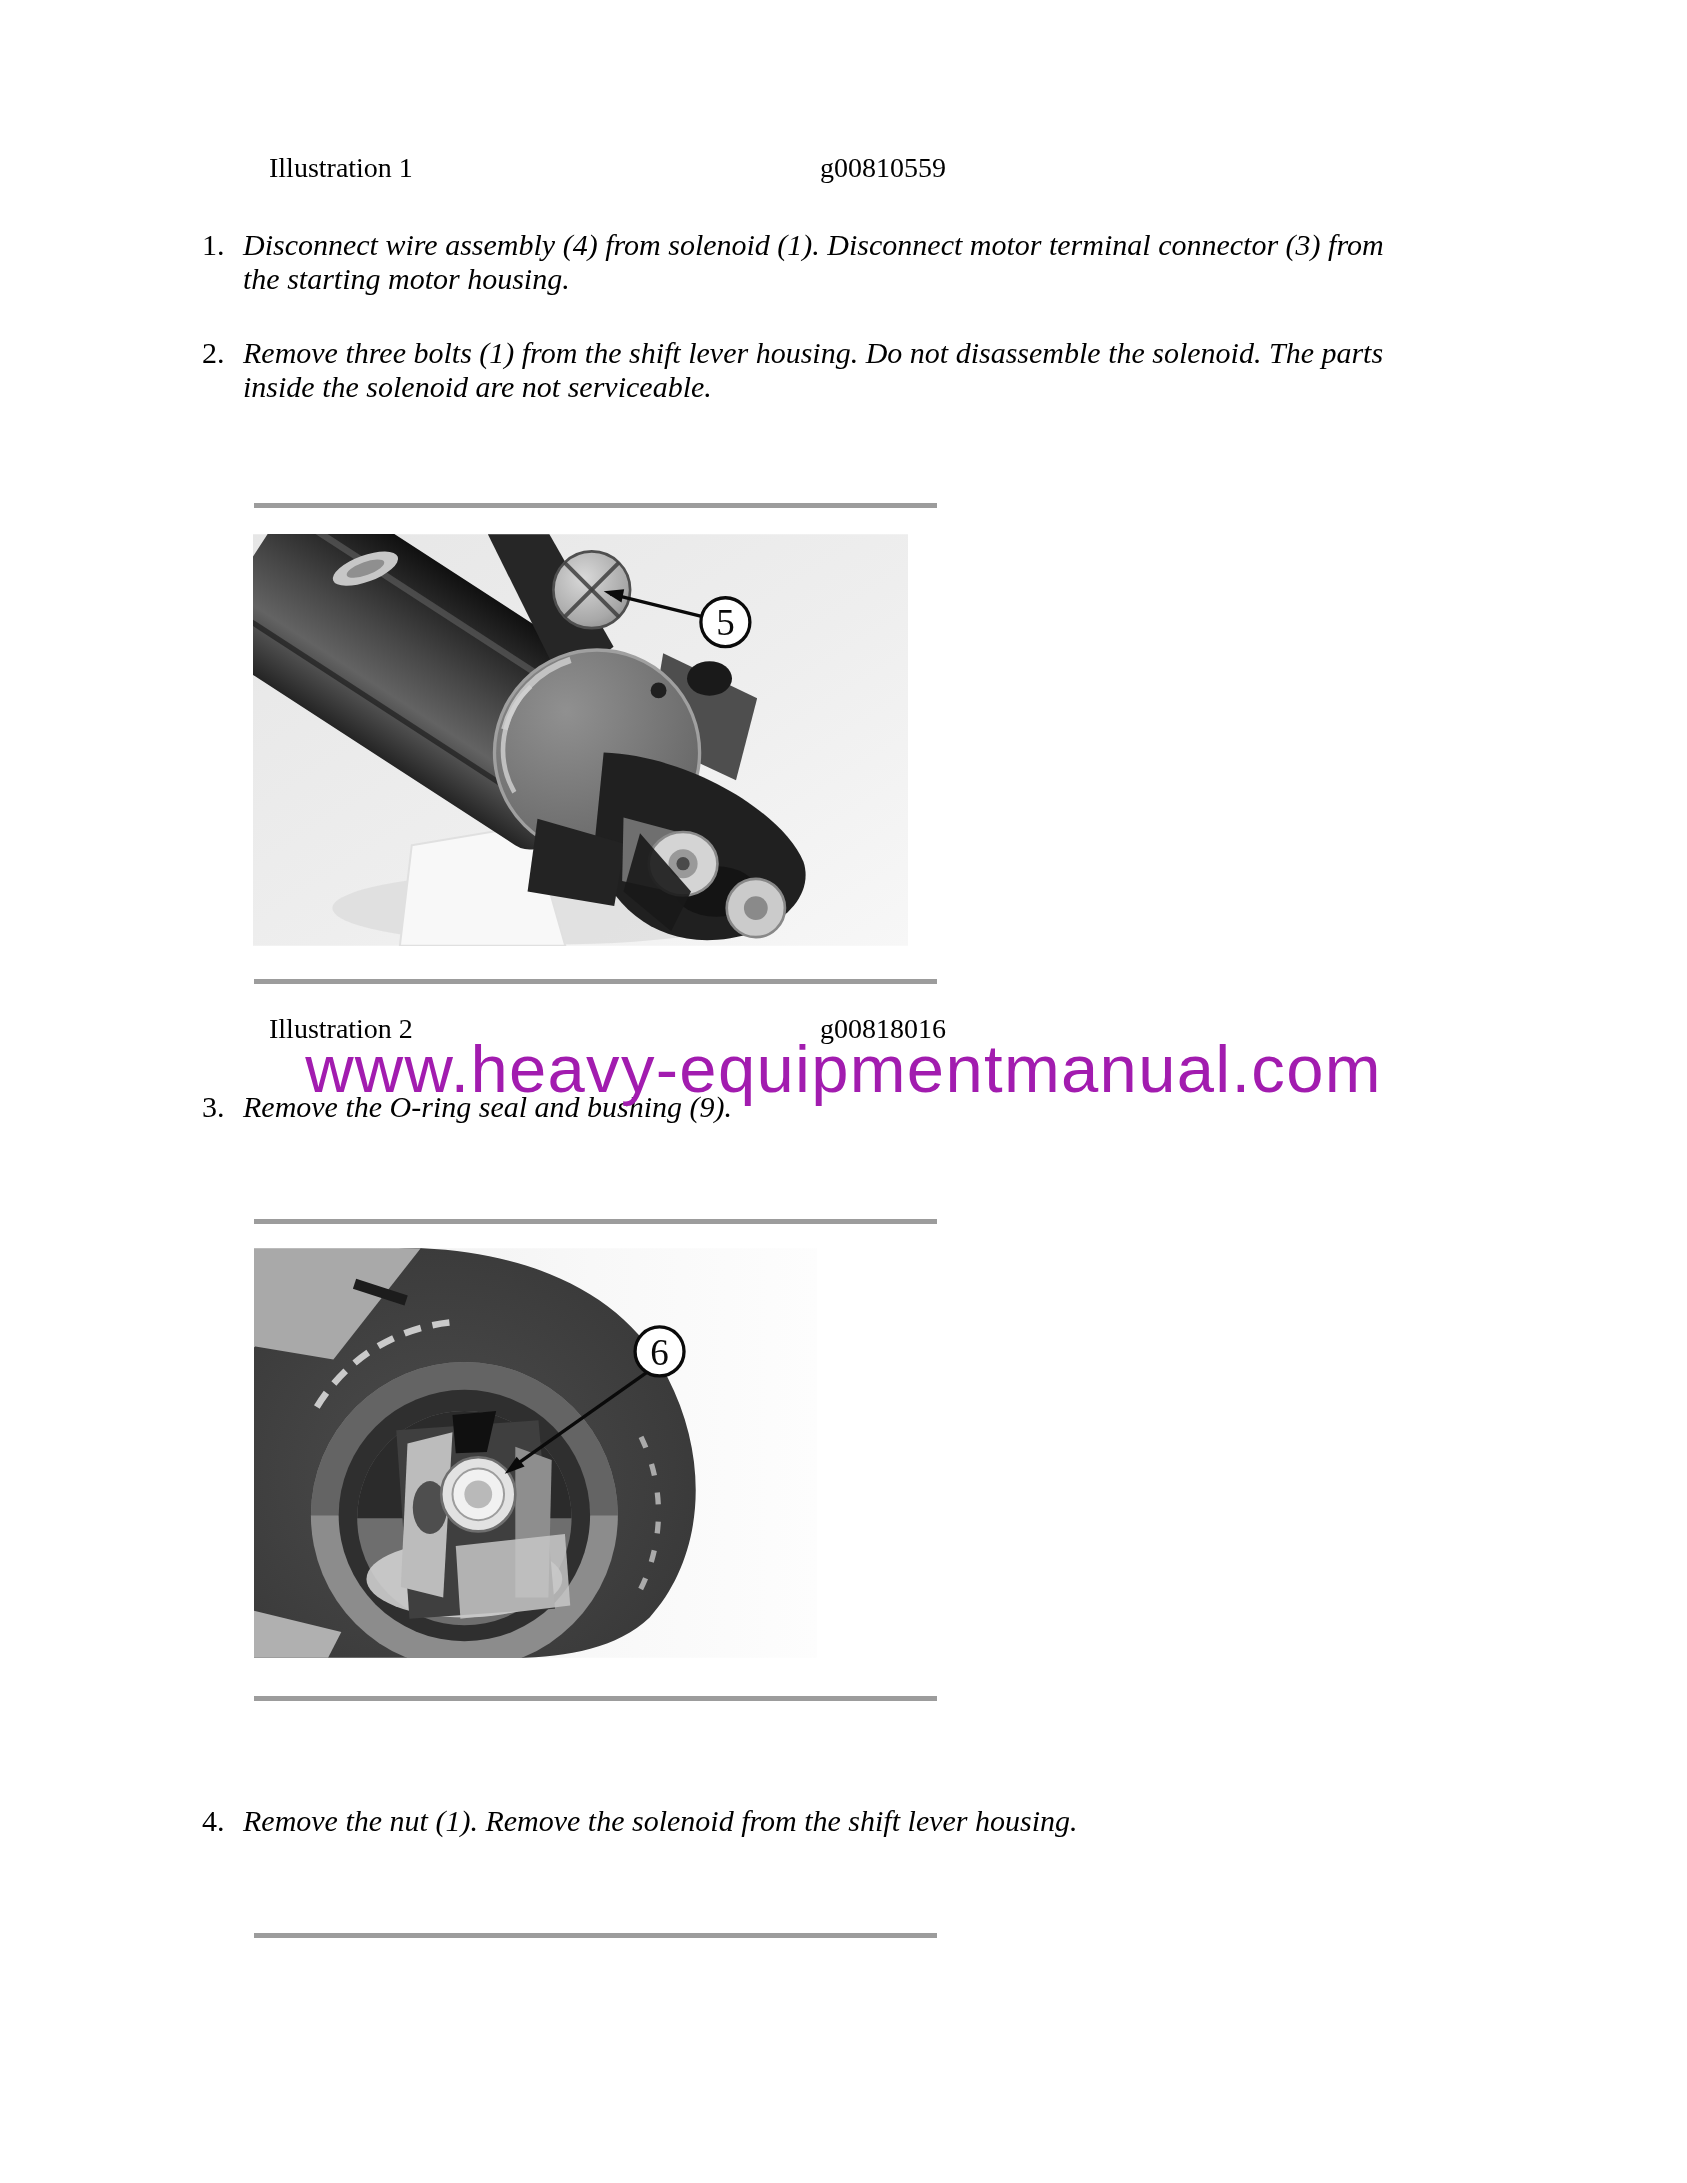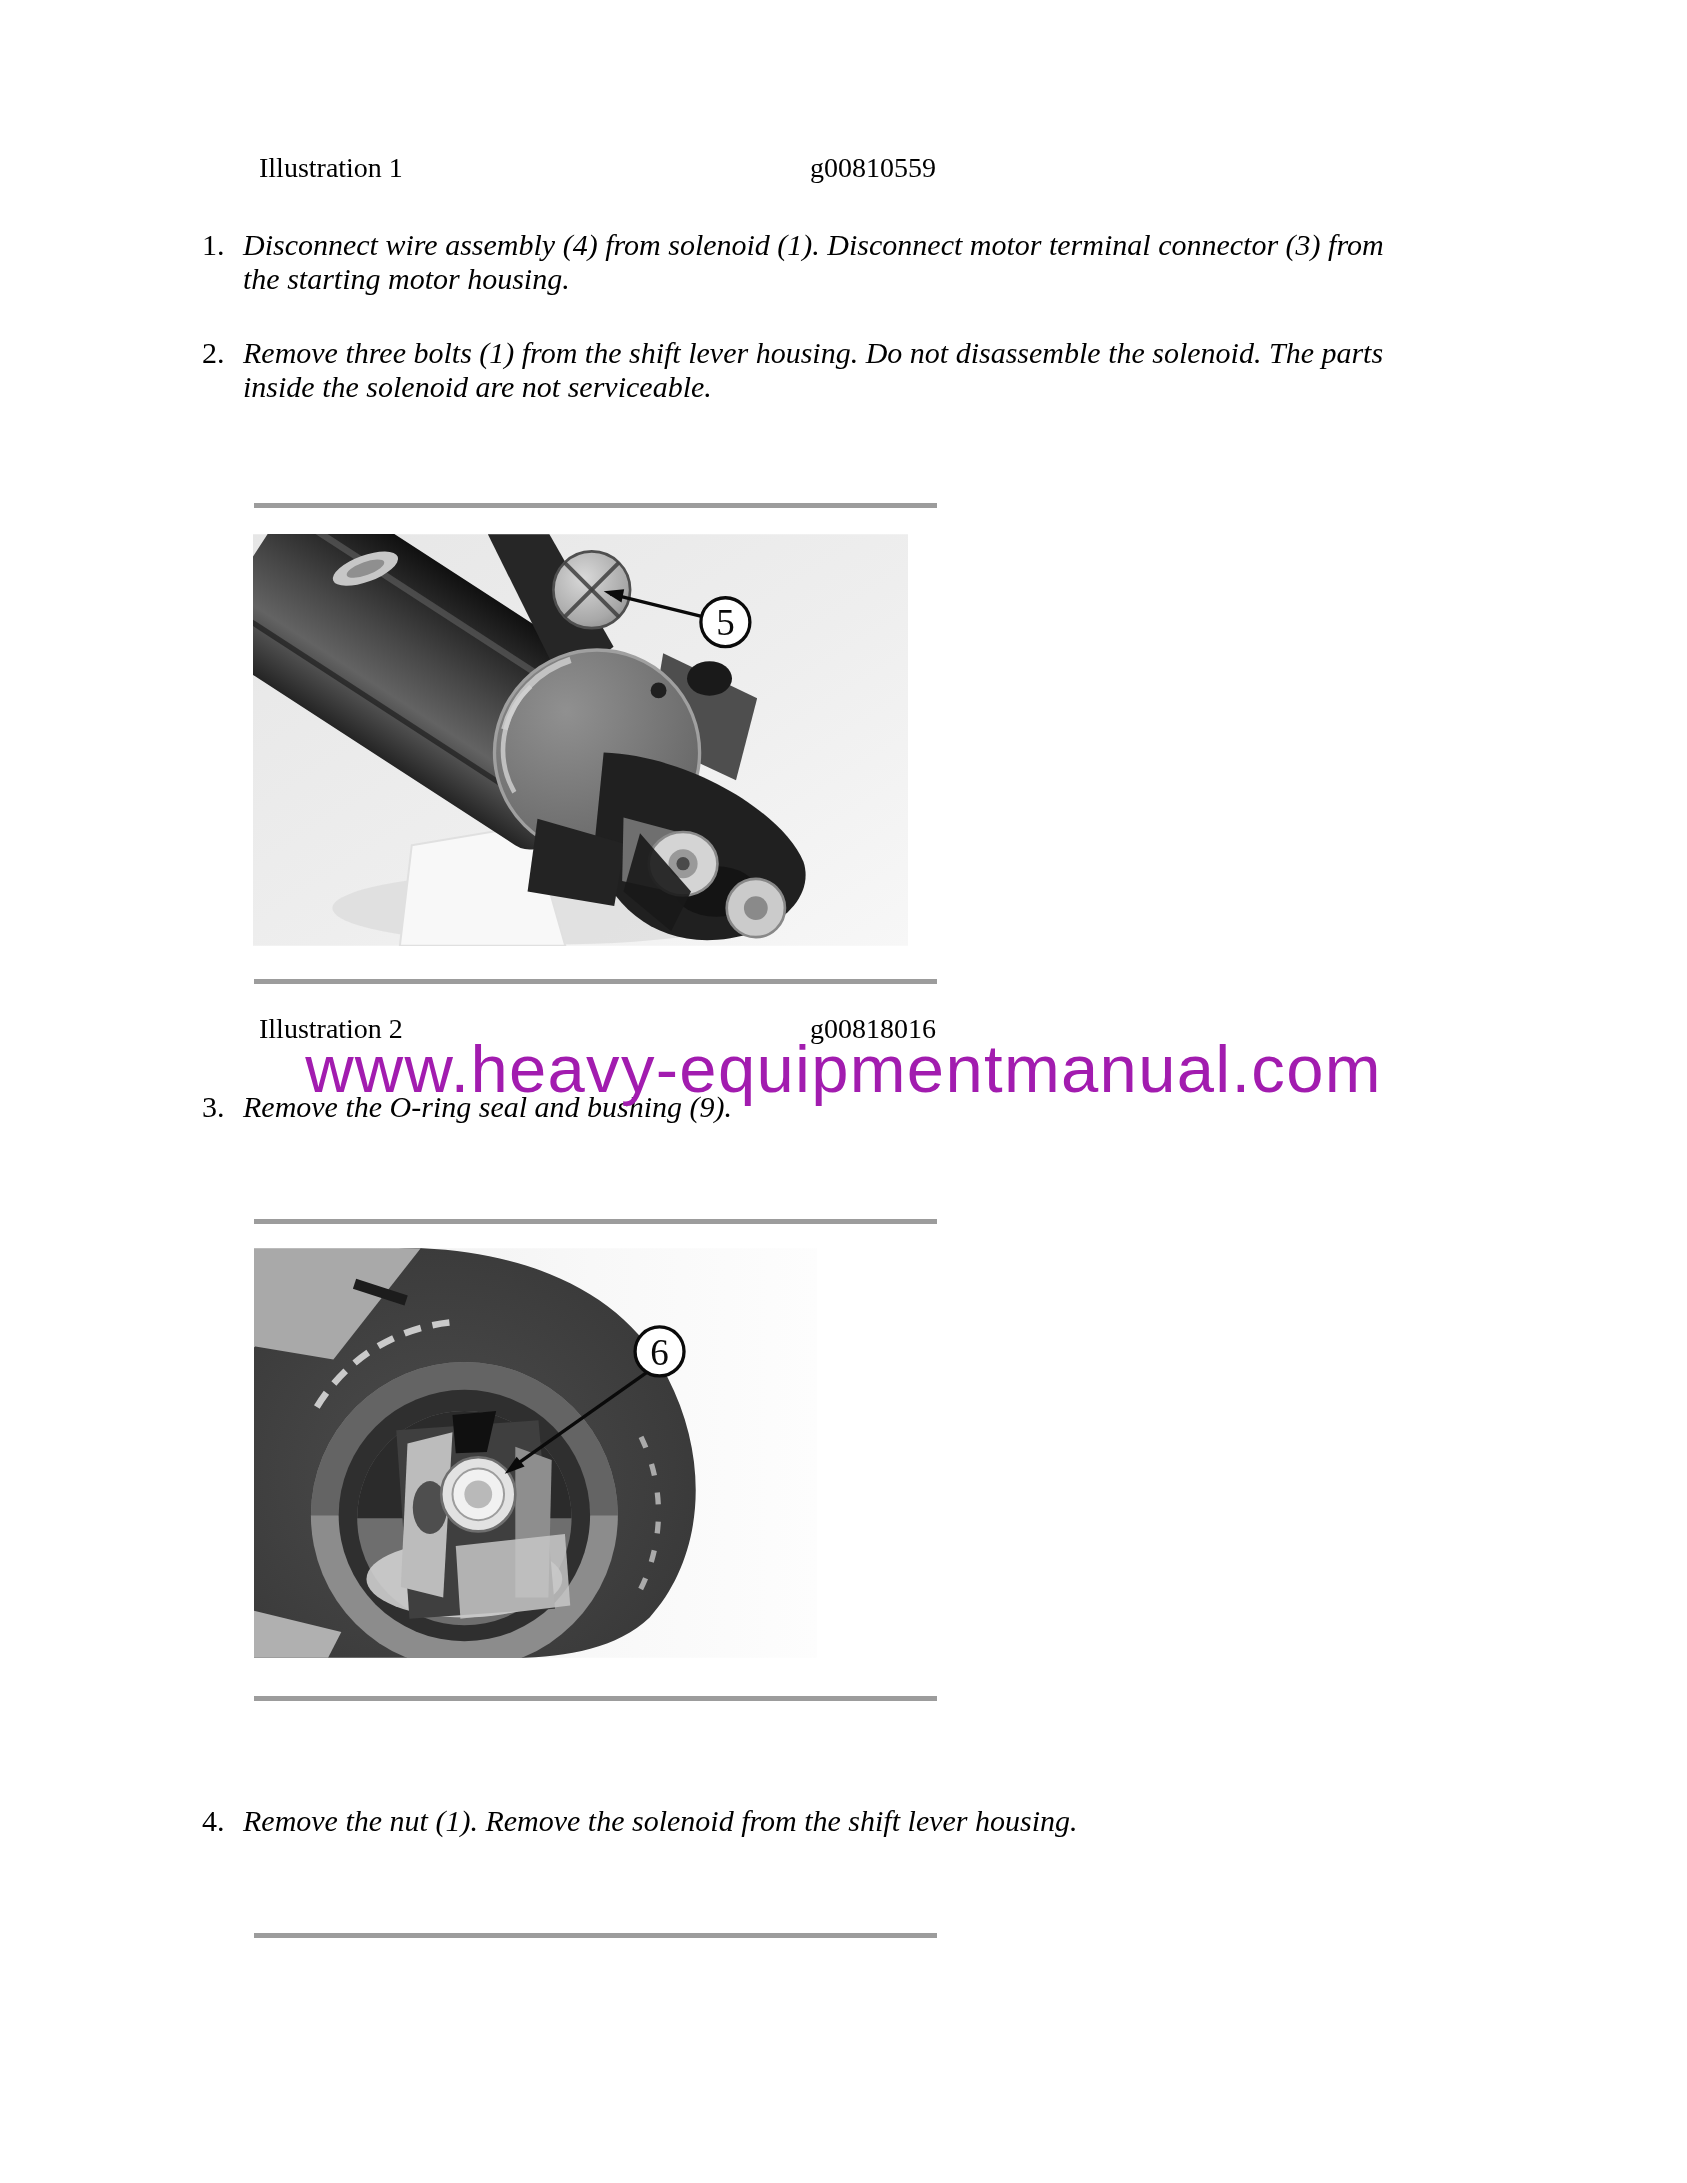--- a/index.html
+++ b/index.html
@@ -2,21 +2,21 @@
 <html style="font-size:10.6px"><head>
 <meta charset="utf-8">
 <style>
   html, body { margin:0; padding:0; background:#ffffff; }
   body {
     width:1687px; height:2183px; position:relative; overflow:hidden;
     font-family:"Liberation Serif", serif; color:#000;
   }
   .page { position:absolute; inset:0; background:#ffffff; }
 
-  .caption-row { position:absolute; left:8px; top:0; width:1538px; height:40px; font-size:28px; line-height:33px; }
+  .caption-row { position:absolute; left:18px; top:0; width:1538px; height:40px; font-size:28px; line-height:33px; }
   .caption-row .cap-label { position:absolute; left:251px; white-space:nowrap; }
   .caption-row .cap-id    { position:absolute; left:802px; white-space:nowrap; }
 
   .step {
     position:absolute; left:202px; width:1370px;
     display:flex; align-items:flex-start;
     font-size:30px; line-height:34px;
   }
   .step .step-num { flex:0 0 41px; }
   .step .step-text { flex:1 1 auto; white-space:pre-line;font-style:italic; }

